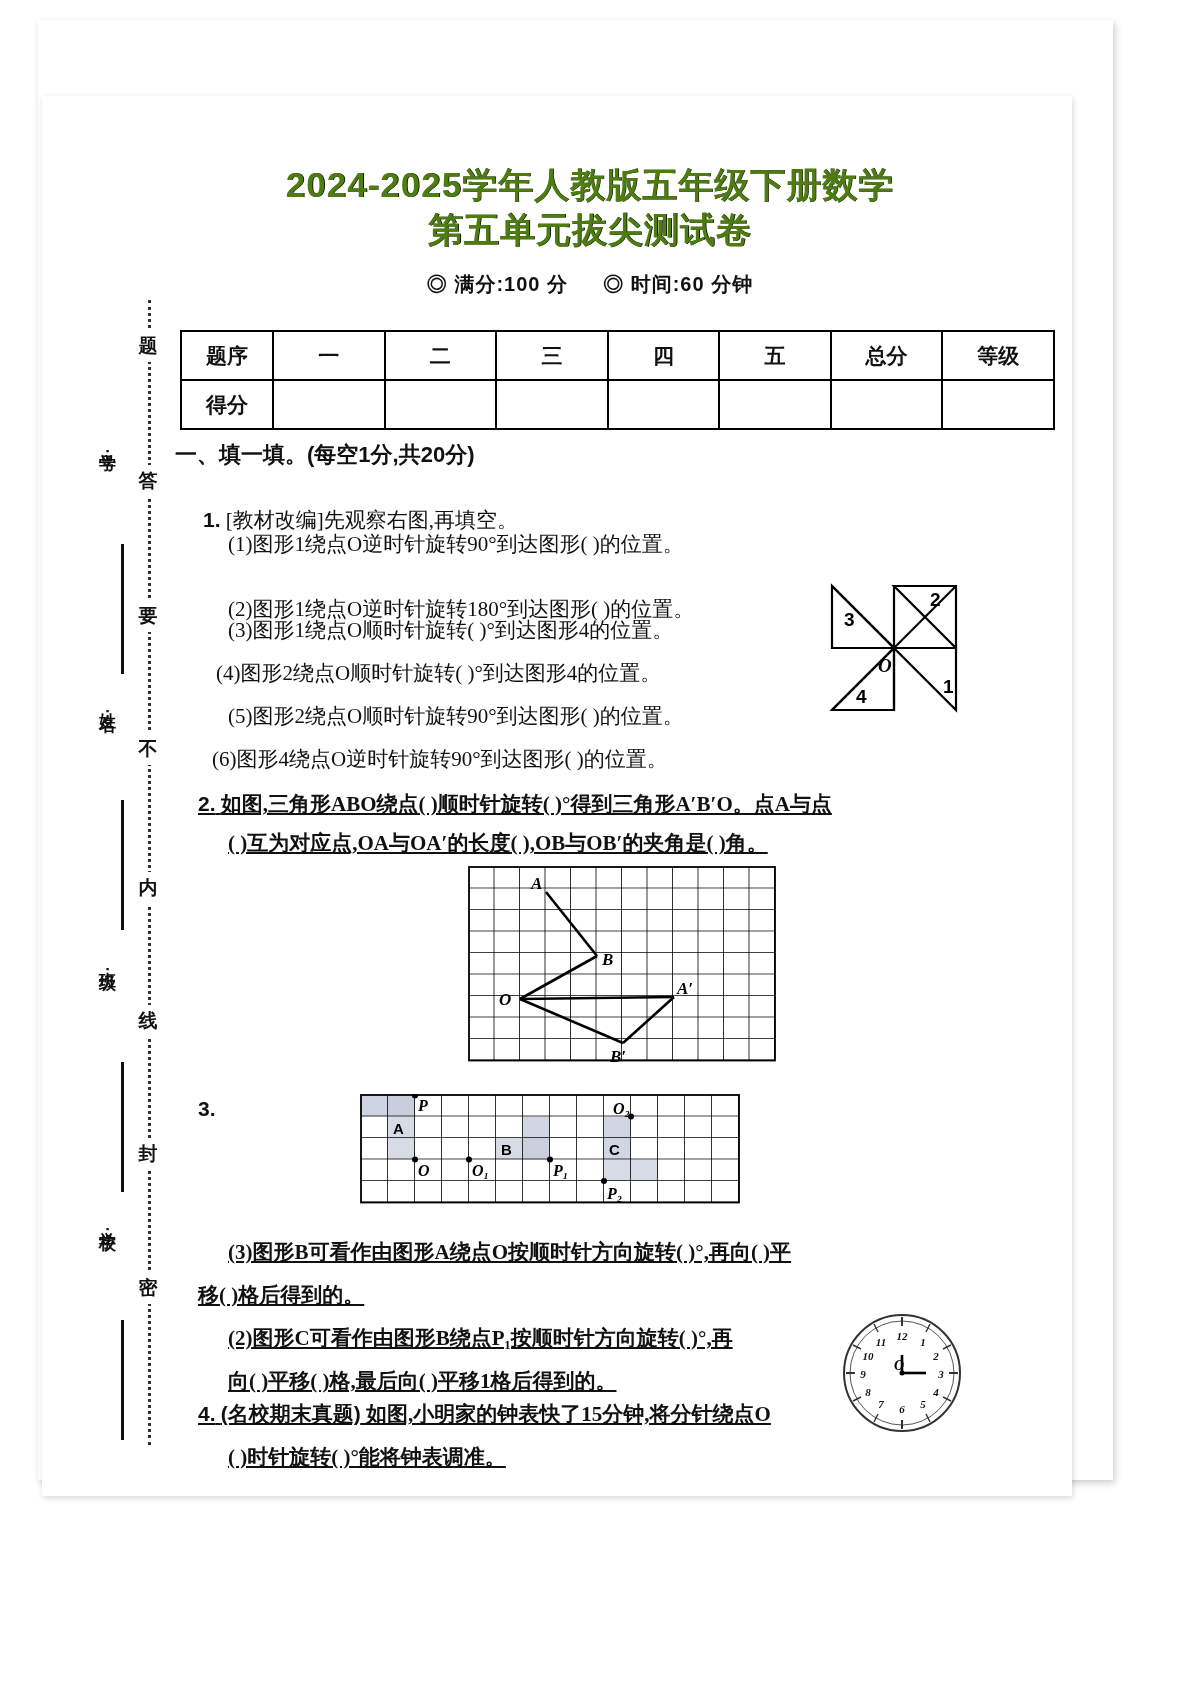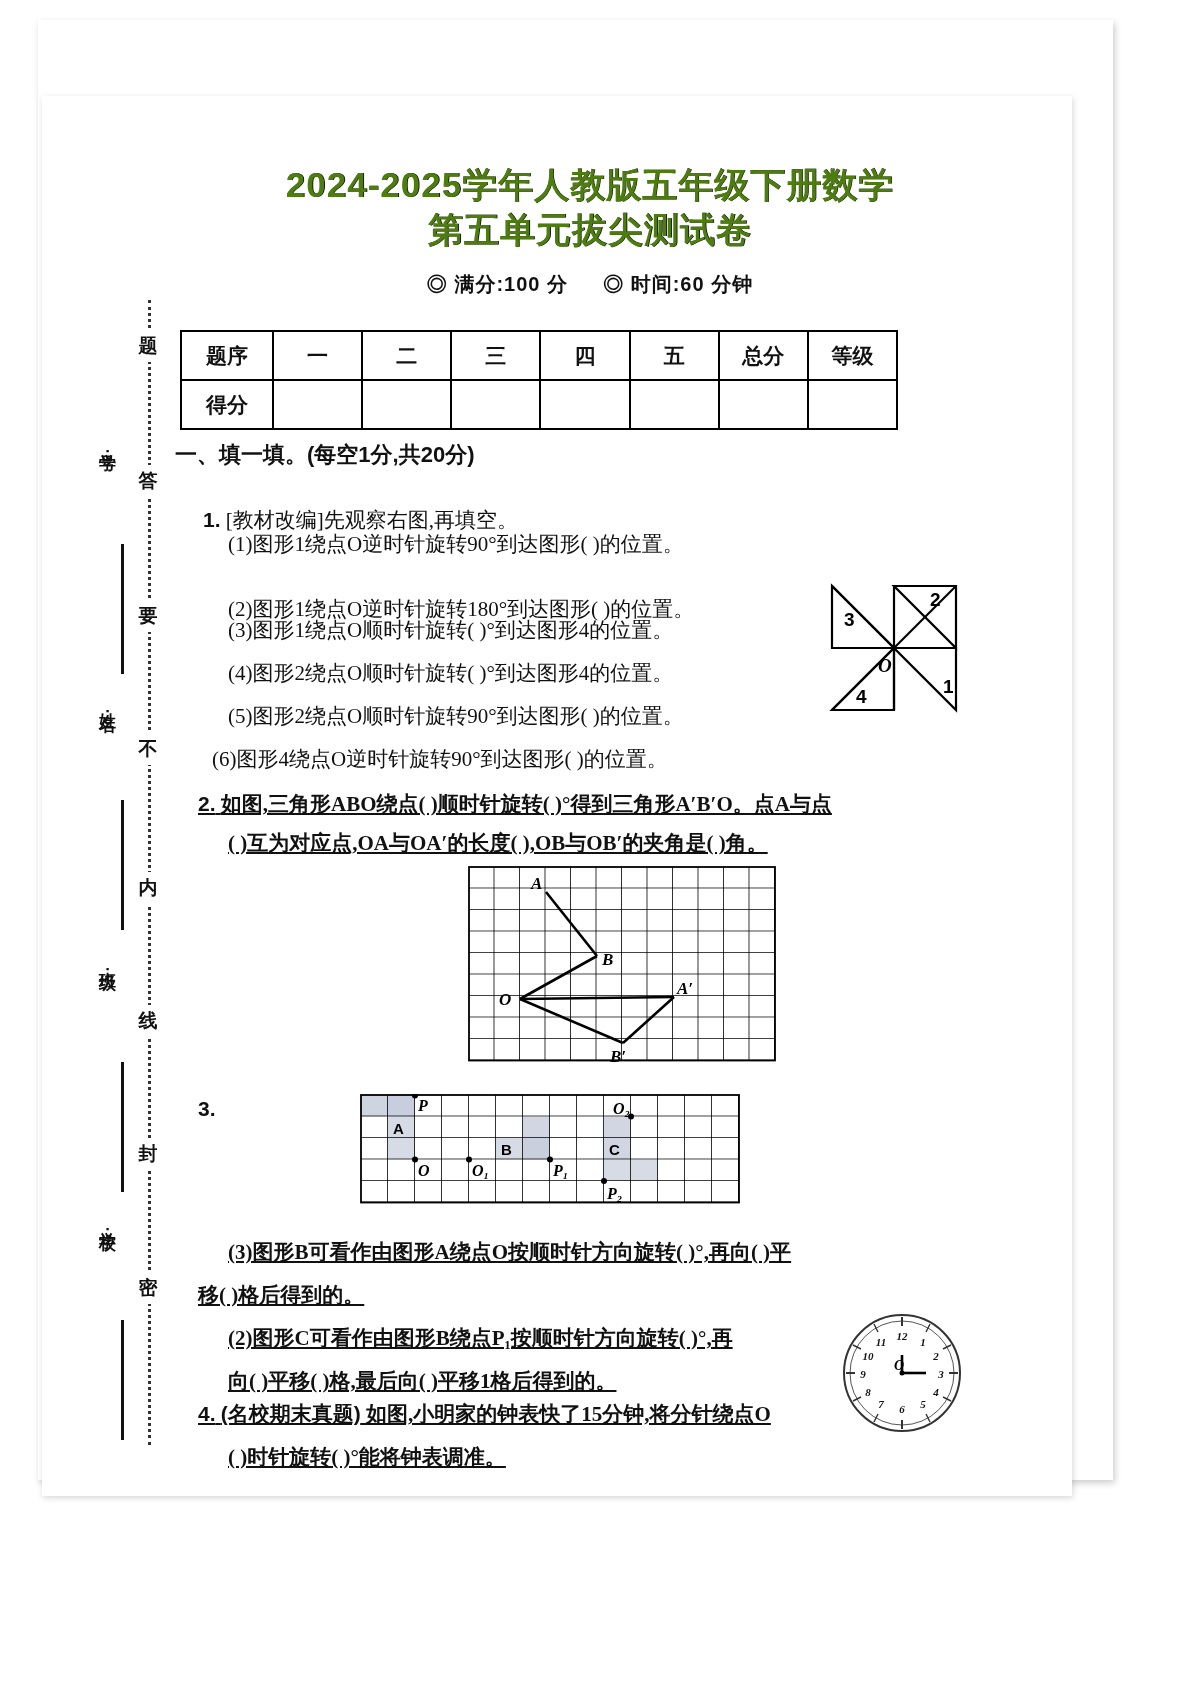--- a/index.html
+++ b/index.html
@@ -109,21 +109,21 @@
     font-size: 20px;
     letter-spacing: 1px;
   }
   .subtitle .sep { display: inline-block; width: 22px; }
 
   
   .score-table {
     position: absolute;
     left: 180px;
     top: 330px;
-    width: 718px;
+    width: 875px;
     border-collapse: collapse;
     table-layout: fixed;
   }
   .score-table td {
     border: 2.5px solid #000;
     height: 45px;
     text-align: center;
     vertical-align: middle;
     font-family: "Liberation Sans", sans-serif;
     font-weight: bold;
@@ -240,21 +240,21 @@
   <div class="sec-head" style="left:175px; top:440px;">一、填一填。(每空1分,共20分)</div>
 
   <div class="q-line" style="left:203px; top:487px;margin-top:19px;">
     <span class="q-num">1.</span>
     <span>[教材改编]先观察右图,再填空。</span>
   </div>
 
   <div class="q-line" style="left:228px; top:530px;">(1)图形1绕点O逆时针旋转90°到达图形(      )的位置。</div>
   <div class="q-line" style="left:228px; top:595px;">(2)图形1绕点O逆时针旋转180°到达图形(      )的位置。</div>
   <div class="q-line" style="left:228px; top:616px;">(3)图形1绕点O顺时针旋转(      )°到达图形4的位置。</div>
-  <div class="q-line" style="left:228px; top:659px;">(4)图形2绕点O顺时针旋转(      )°到达图形4的位置。</div>
+  <div class="q-line" style="left:216px; top:659px;">(4)图形2绕点O顺时针旋转(      )°到达图形4的位置。</div>
   <div class="q-line" style="left:228px; top:702px;">(5)图形2绕点O顺时针旋转90°到达图形(      )的位置。</div>
   <div class="q-line" style="left:212px; top:745px;">(6)图形4绕点O逆时针旋转90°到达图形(      )的位置。</div>
 
   <div class="fig-pinwheel">
     <svg width="180" height="170" viewBox="0 0 180 170">
 
       <path d="M20 38 L20 100 L82 100 Z" fill="none" stroke="#000" stroke-width="2.2"></path>
       <line x1="20" y1="38" x2="82" y2="100" stroke="#000" stroke-width="2.2"></line>
 
       <path d="M82 38 L144 38 L144 100 Z" fill="none" stroke="#000" stroke-width="2.2"></path>

